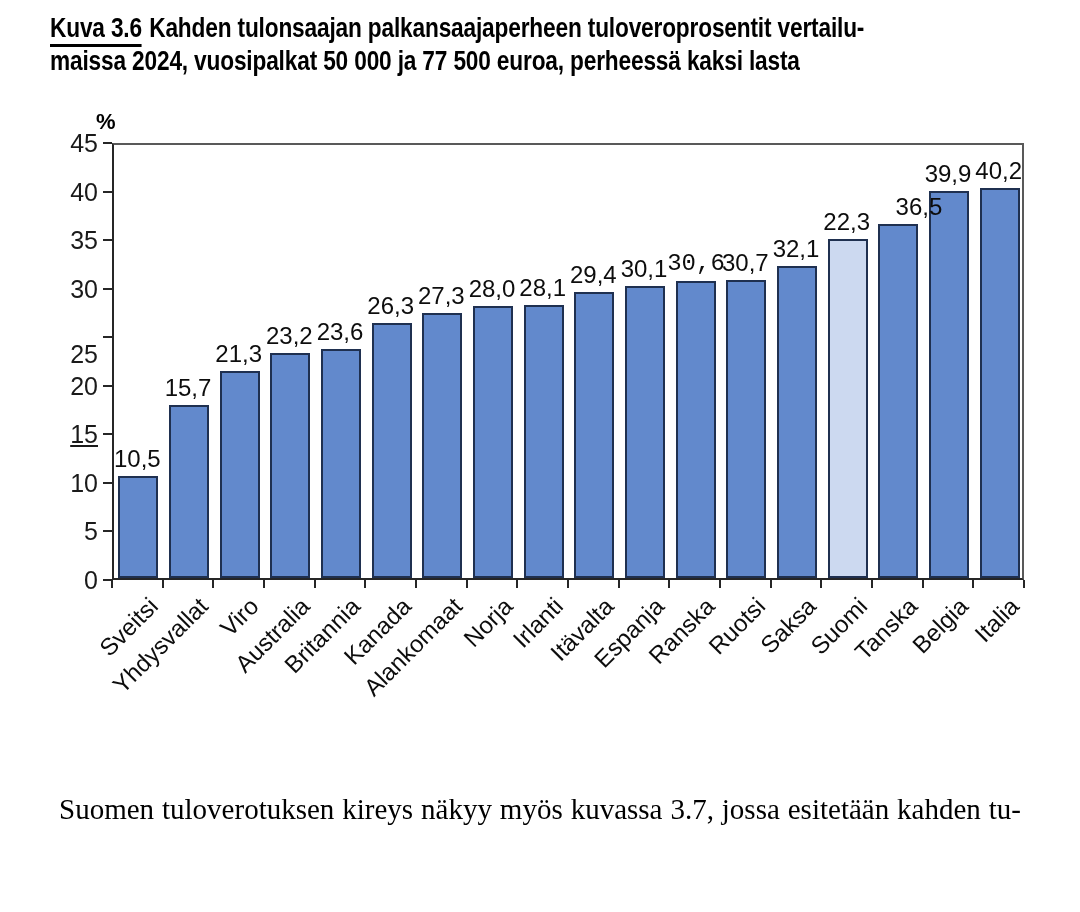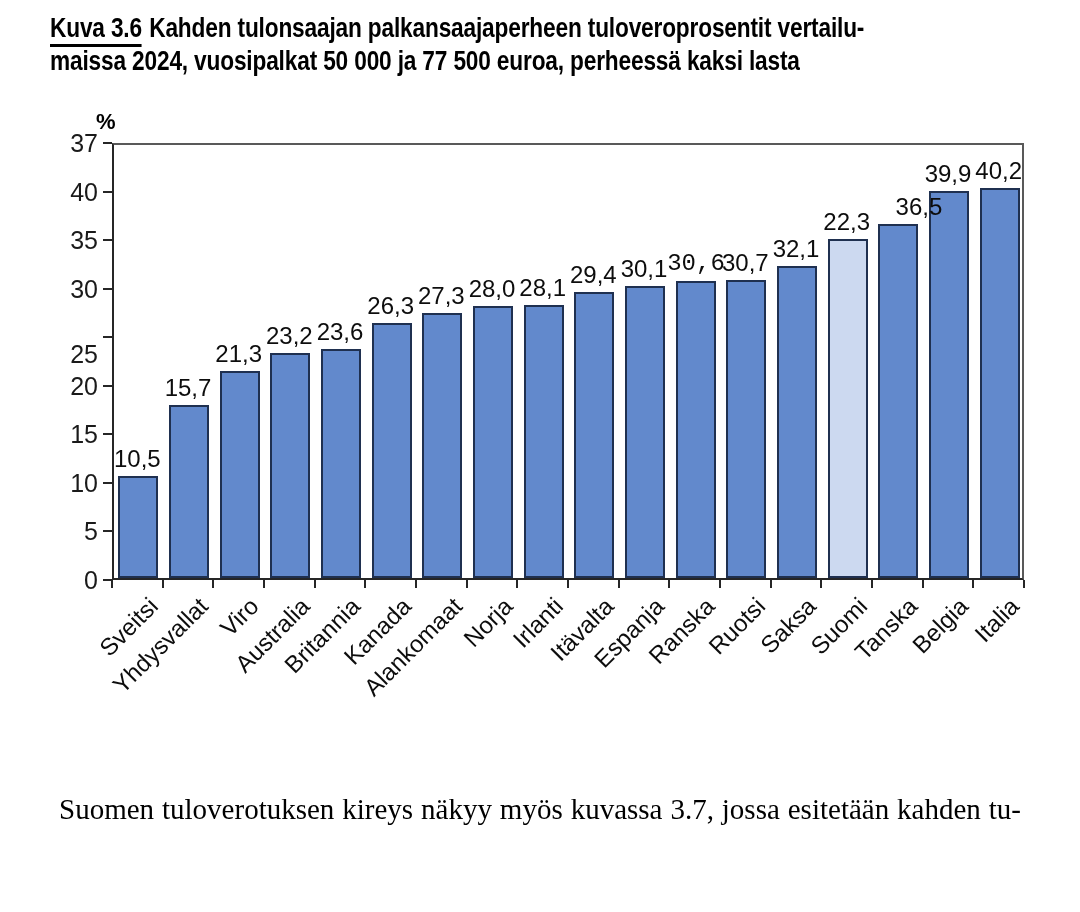--- a/index.html
+++ b/index.html
@@ -142,33 +142,33 @@
       <div class="bar" style="left: 815px; height: 387px; width: 40px; background: rgb(98, 137, 204); border-color: rgb(31, 48, 80);"></div>
       <div class="bar" style="left: 865.667px; height: 390px; width: 40px; background: rgb(98, 137, 204); border-color: rgb(31, 48, 80);"></div>
     </div>
   <div id="chart-overlay">
       <div class="y-axis-label" style="left: 38px; top: 567px;">0</div>
       <div class="y-tick" style="left: 103px; top: 579px;"></div>
       <div class="y-axis-label" style="left: 38px; top: 518.444px;">5</div>
       <div class="y-tick" style="left: 103px; top: 530.444px;"></div>
       <div class="y-axis-label" style="left: 38px; top: 469.889px;">10</div>
       <div class="y-tick" style="left: 103px; top: 481.889px;"></div>
-      <div class="y-axis-label" style="left: 38px; top: 421.333px;">15</div>
+      <div class="y-axis-label" style="left: 38px; top: 421.333px; text-decoration: underline;">15</div>
       <div class="y-tick" style="left: 103px; top: 433.333px;"></div>
       <div class="y-axis-label" style="left: 38px; top: 372.778px;">20</div>
       <div class="y-tick" style="left: 103px; top: 384.778px;"></div>
       <div class="y-axis-label" style="left: 38px; top: 341px;">25</div>
       <div class="y-tick" style="left: 103px; top: 336.222px;"></div>
       <div class="y-axis-label" style="left: 38px; top: 275.667px;">30</div>
       <div class="y-tick" style="left: 103px; top: 287.667px;"></div>
       <div class="y-axis-label" style="left: 38px; top: 227.111px;">35</div>
       <div class="y-tick" style="left: 103px; top: 239.111px;"></div>
       <div class="y-axis-label" style="left: 38px; top: 178.556px;">40</div>
       <div class="y-tick" style="left: 103px; top: 190.556px;"></div>
-      <div class="y-axis-label" style="left: 38px; top: 130px;">37</div>
+      <div class="y-axis-label" style="left: 38px; top: 130px;">45</div>
       <div class="y-tick" style="left: 103px; top: 142px;"></div>
       <div class="x-tick" style="left: 111px; top: 580px;"></div>
       <div class="x-tick" style="left: 161.667px; top: 580px;"></div>
       <div class="x-tick" style="left: 212.333px; top: 580px;"></div>
       <div class="x-tick" style="left: 263px; top: 580px;"></div>
       <div class="x-tick" style="left: 313.667px; top: 580px;"></div>
       <div class="x-tick" style="left: 364.333px; top: 580px;"></div>
       <div class="x-tick" style="left: 415px; top: 580px;"></div>
       <div class="x-tick" style="left: 465.667px; top: 580px;"></div>
       <div class="x-tick" style="left: 516.333px; top: 580px;"></div>

